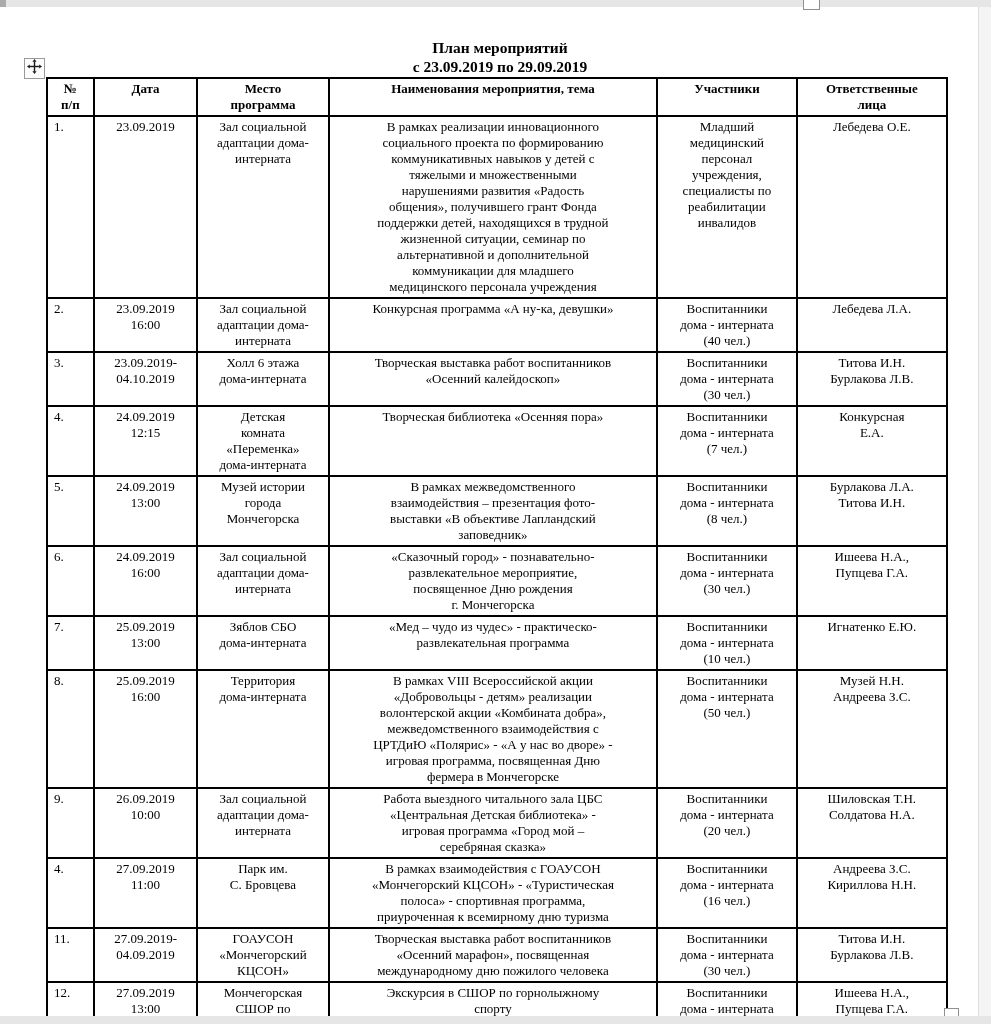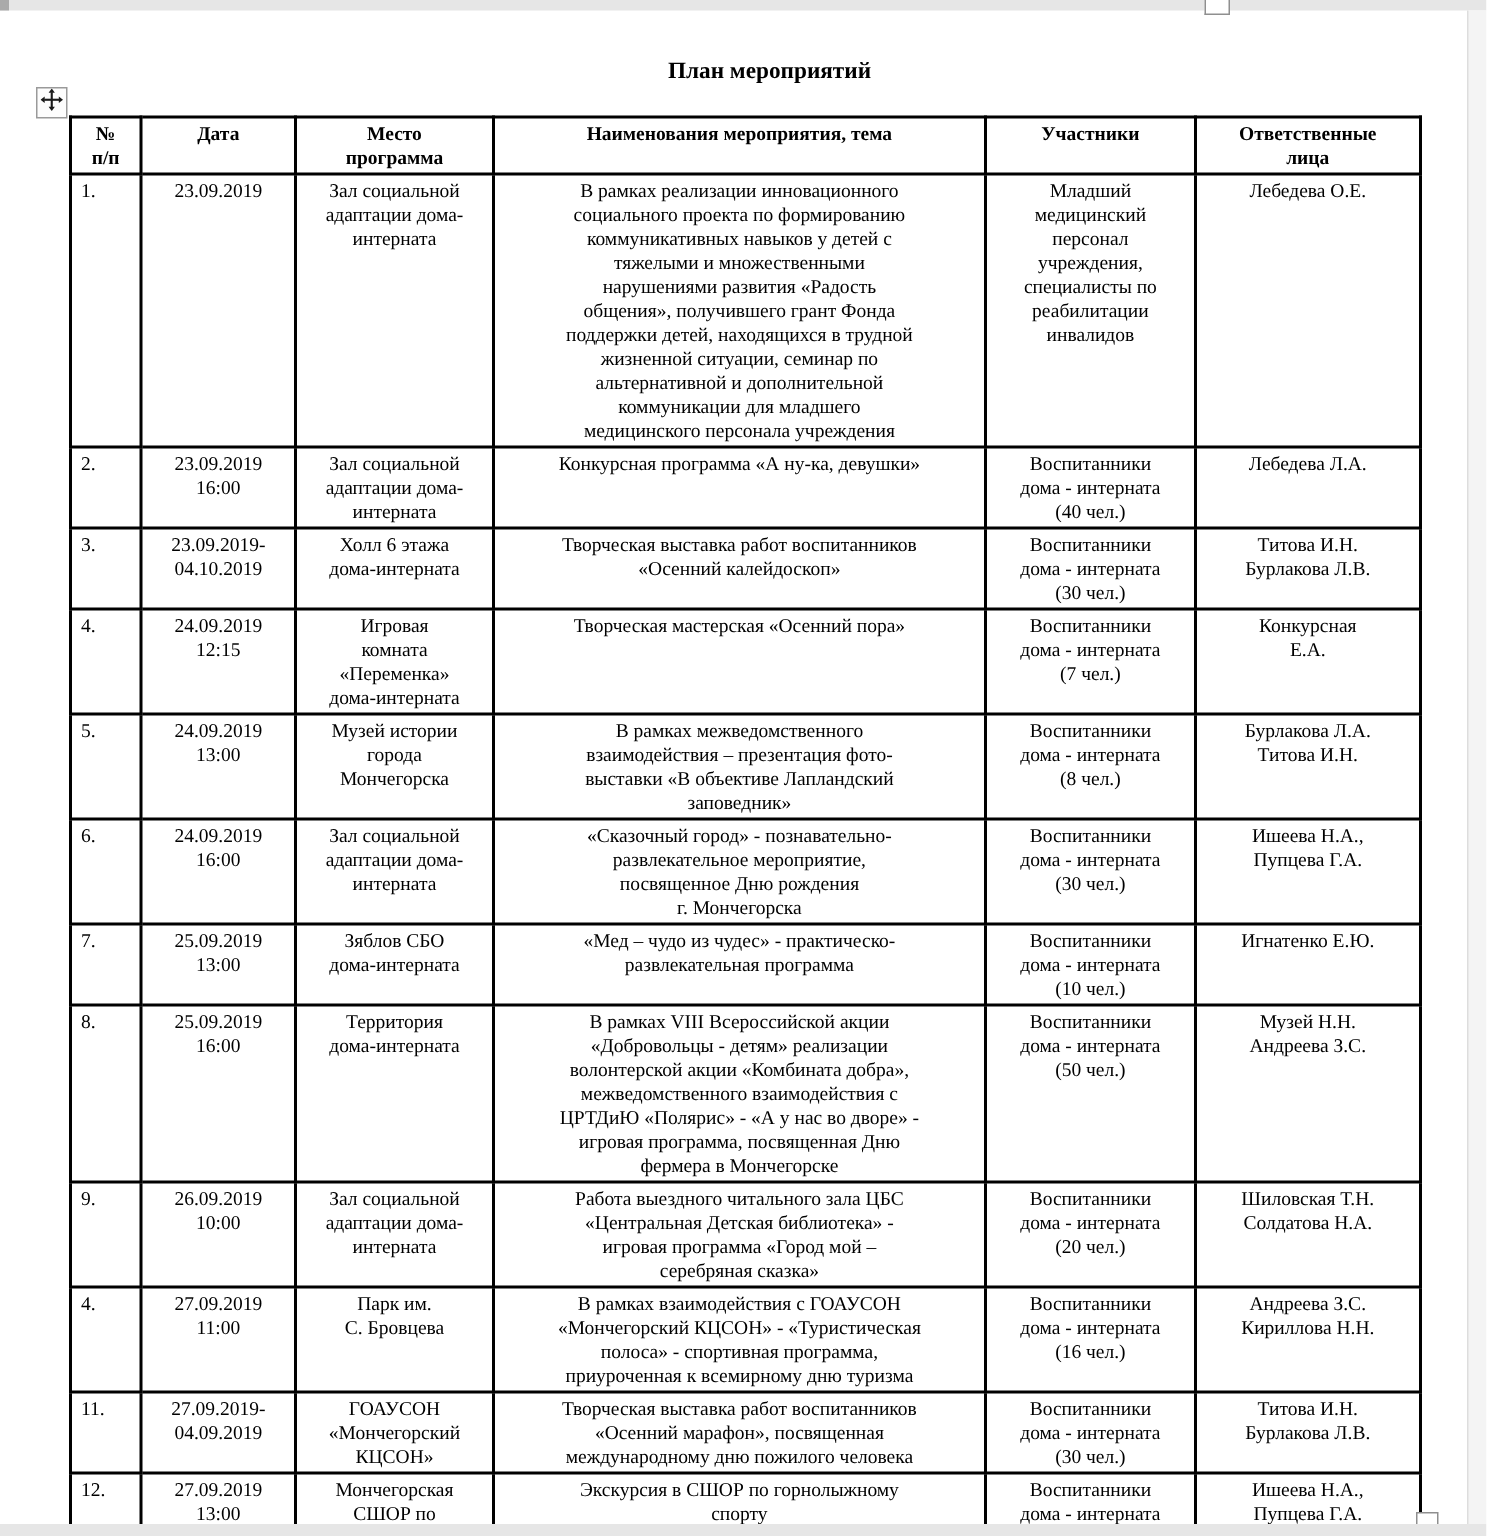--- a/index.html
+++ b/index.html
@@ -44,21 +44,21 @@
     border: 1px solid #8f8f8f;
   }
   .move-handle {
     position: absolute; left: 24px; top: 58px;
     width: 21px; height: 21px;
     background: #fdfdfd;
     border: 1px solid #9a9a9a;
     display: flex; align-items: center; justify-content: center;
   }
   .title-block {
-    position: absolute; left: 62px; top: 38px;
+    position: absolute; left: 49px; top: 38px;
     width: 902px;
     text-align: center;
     font-weight: bold;
     font-size: 15.5px;
     line-height: 19px;
   }
   .plan-table {
     position: absolute; left: 46px; top: 77px;
     width: 902px;
     border-collapse: collapse;
@@ -101,20 +101,21 @@
         <path d="M7.5 15 L9.6 12.2 L5.4 12.2 Z"></path>
         <path d="M0 7.5 L2.8 5.4 L2.8 9.6 Z"></path>
         <path d="M15 7.5 L12.2 5.4 L12.2 9.6 Z"></path>
       </g>
     </svg>
   </span>
 </div>
 
 <div class="title-block">
   <div>План мероприятий</div>
+  <div>с 23.09.2019 по 29.09.2019</div>
 </div>
 
 <table class="plan-table">
   <colgroup>
     <col class="col-num">
       <col class="col-date">
       <col class="col-place">
     <col class="col-event">
       <col class="col-part">
       <col class="col-resp">
@@ -183,25 +184,25 @@
         <td class="cell-participants">Воспитанники
 дома - интерната
 (30 чел.)</td>
         <td class="cell-responsible">Титова И.Н.
 Бурлакова Л.В.</td>
       </tr>
       <tr>
         <td class="cell-num">4.</td>
         <td class="cell-date">24.09.2019
 12:15</td>
-        <td class="cell-place">Игровая
+        <td class="cell-place">Детская
 комната
 «Переменка»
 дома-интерната</td>
-        <td class="cell-event">Творческая мастерская «Осенний пора»</td>
+        <td class="cell-event">Творческая библиотека «Осенняя пора»</td>
         <td class="cell-participants">Воспитанники
 дома - интерната
 (7 чел.)</td>
         <td class="cell-responsible">Конкурсная
 Е.А.</td>
       </tr>
       <tr>
         <td class="cell-num">5.</td>
         <td class="cell-date">24.09.2019
 13:00</td>

